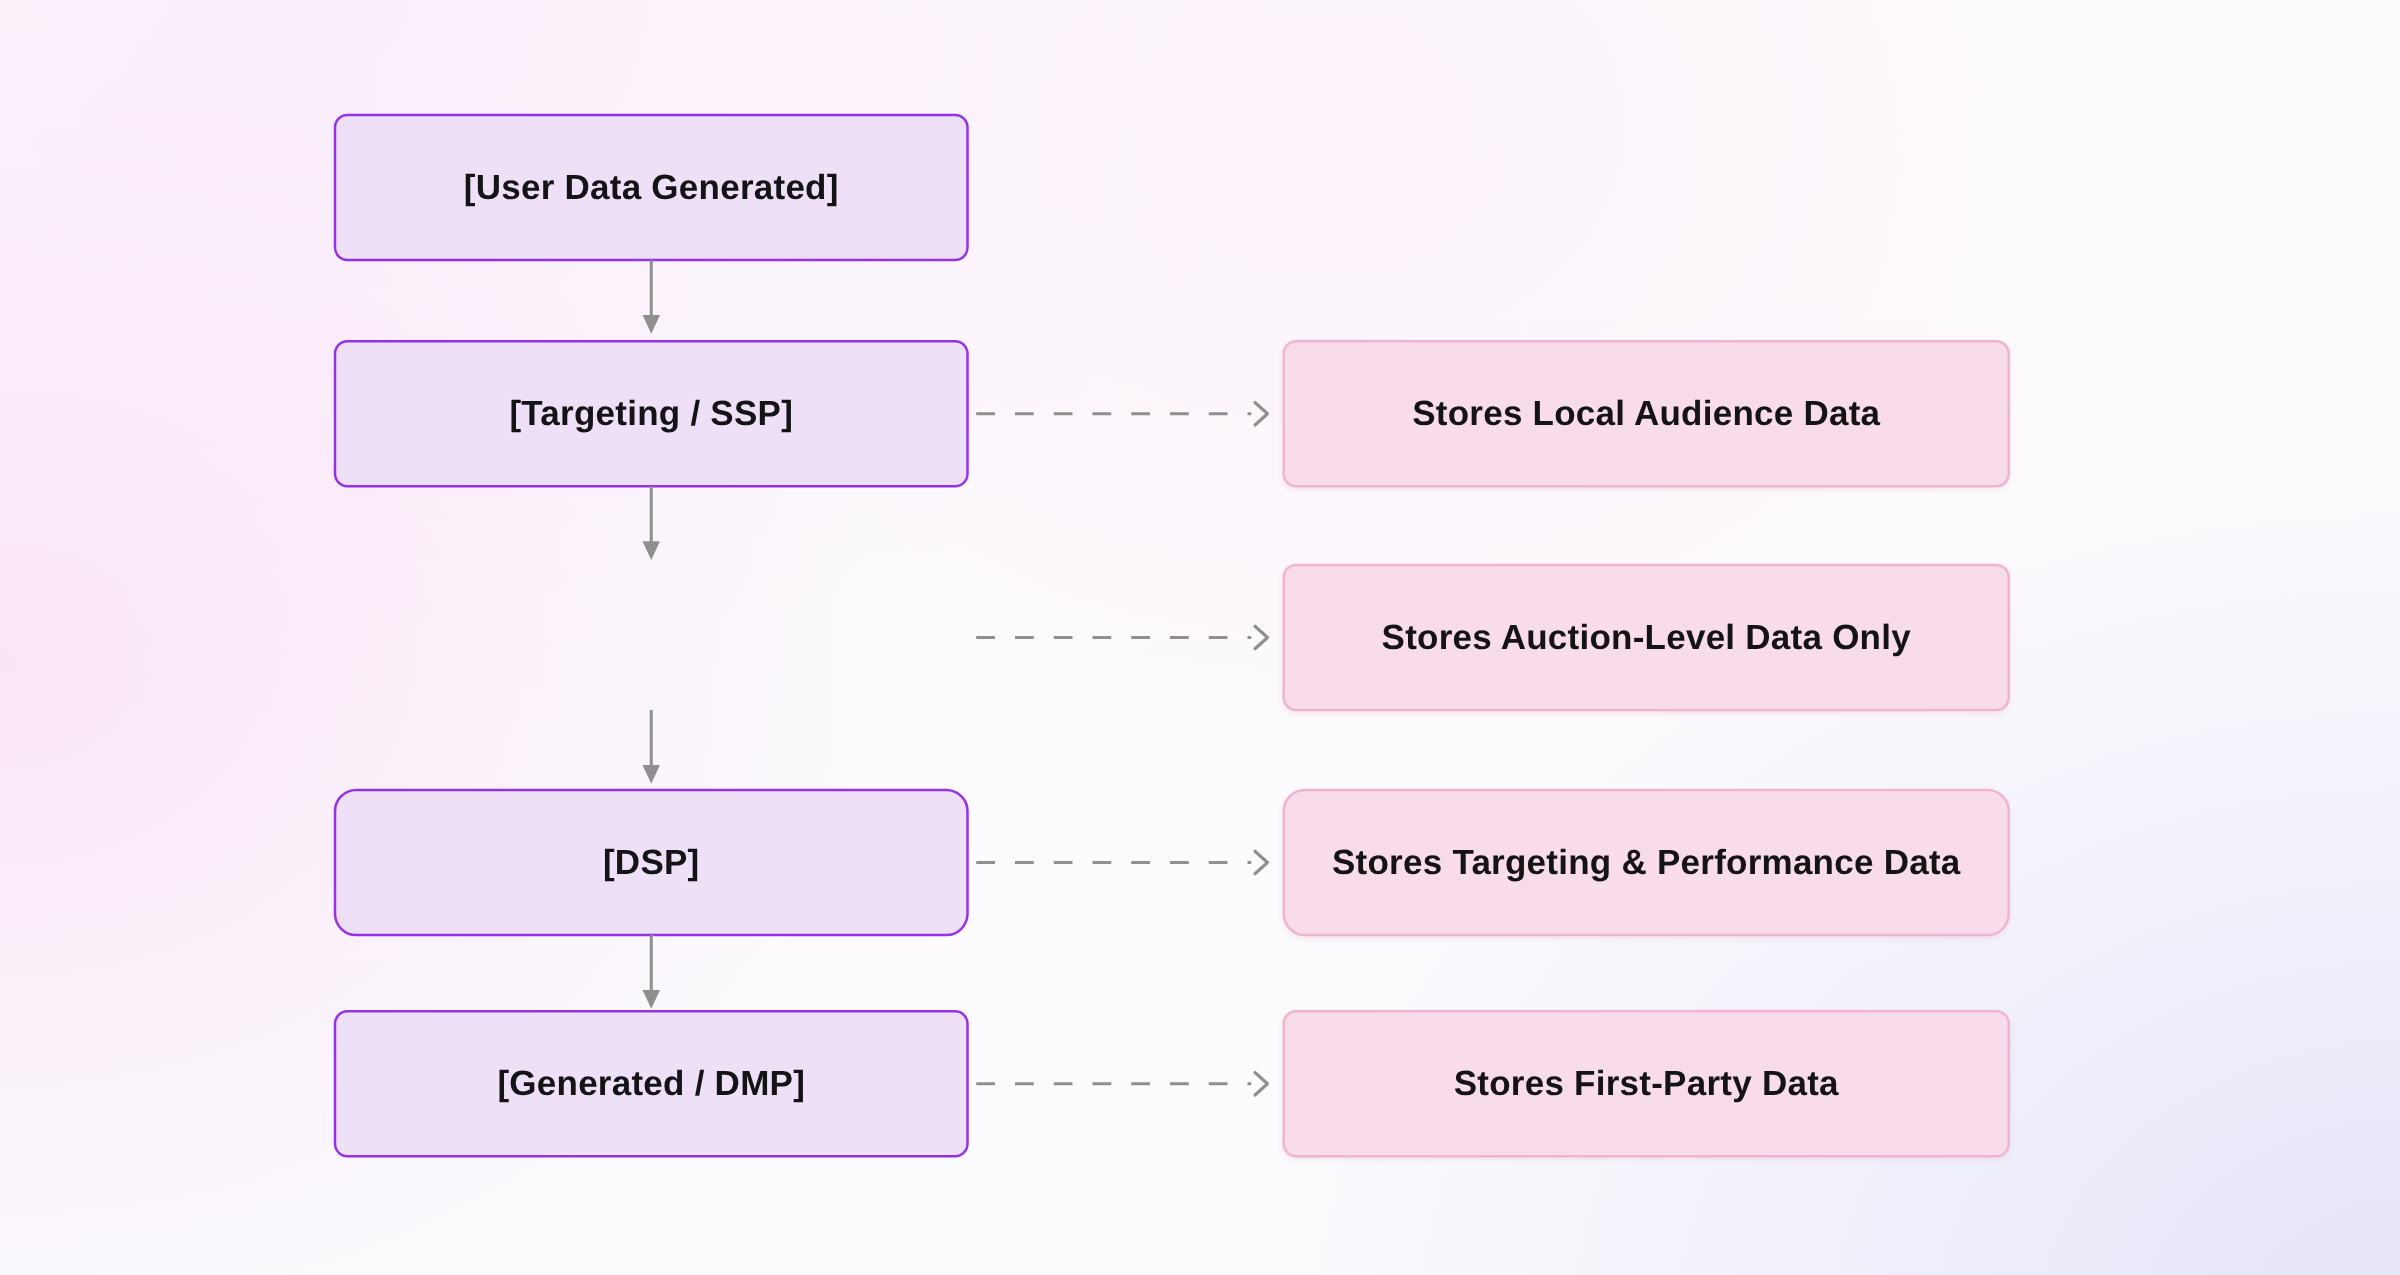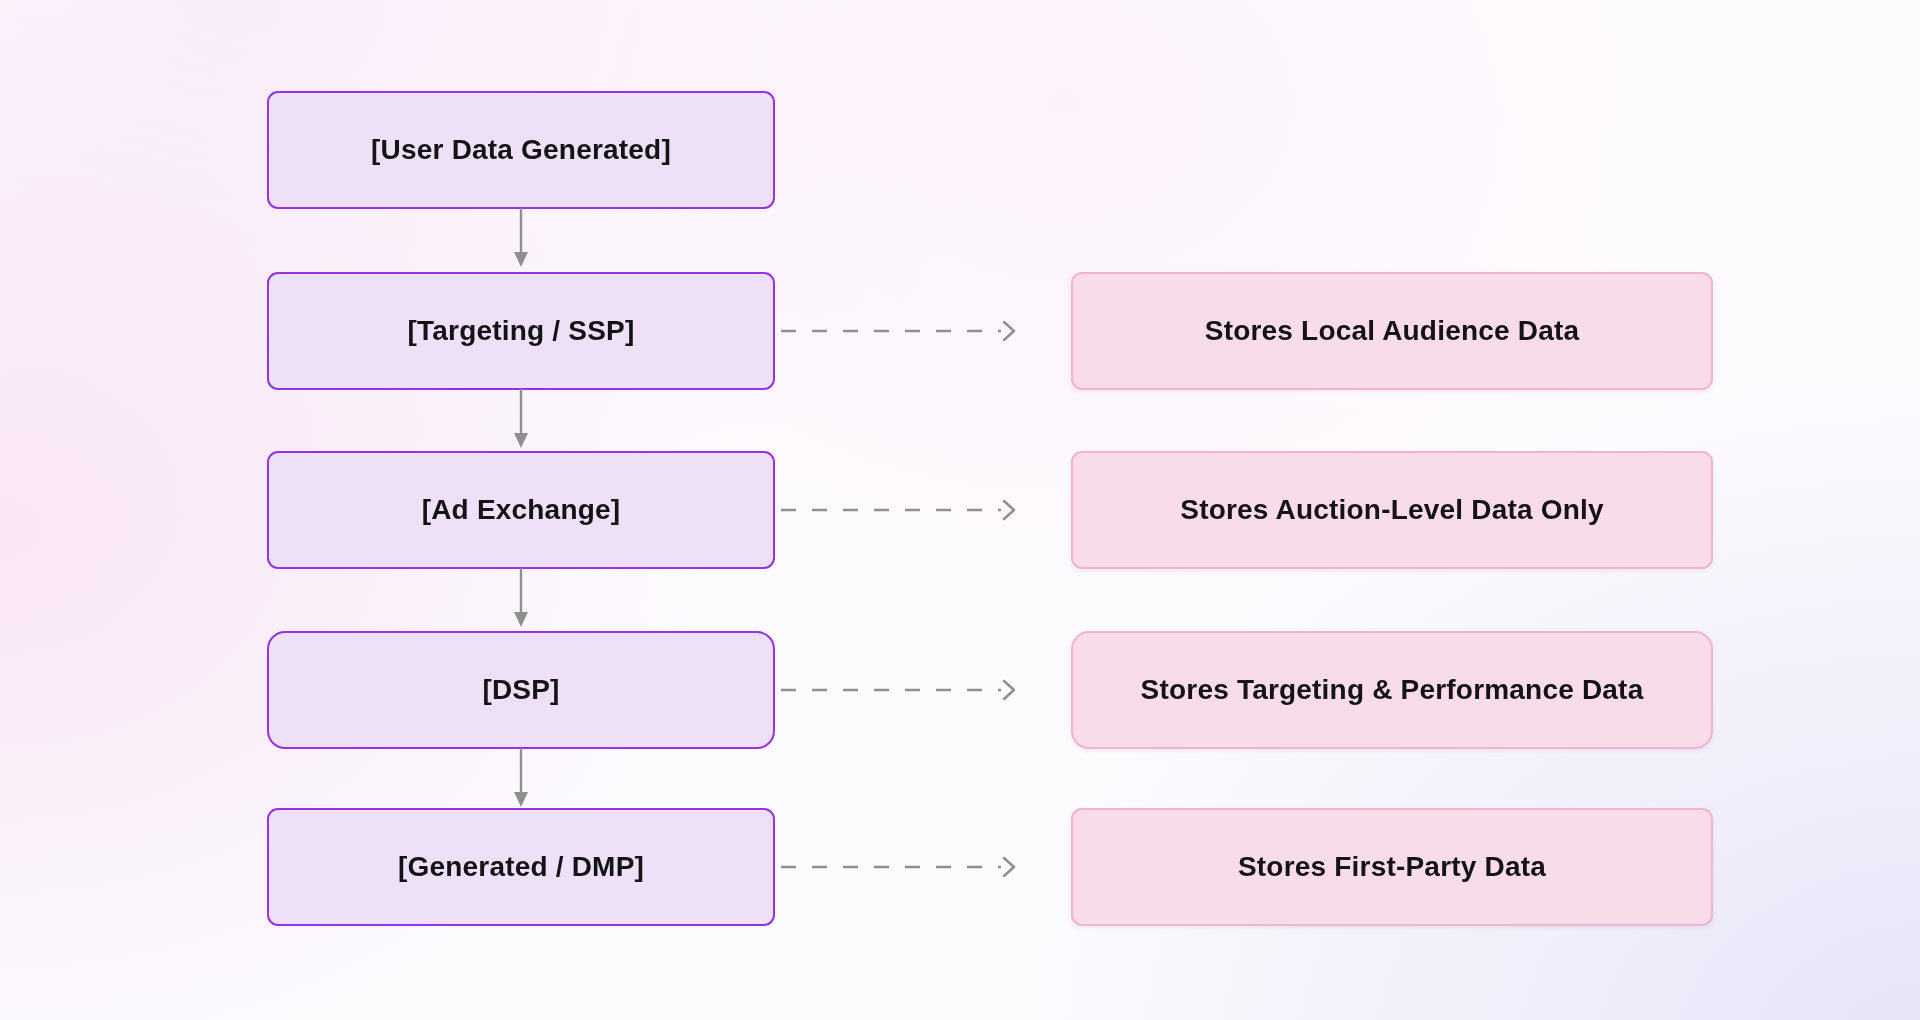--- a/index.html
+++ b/index.html
@@ -37,26 +37,25 @@
   }
   .node.left {
     left: 267px;
     width: 508px;
     height: 118px;
     background: #ede0f7;
     border: 2px solid #9432e4;
   }
   .node.right {
     left: 1026px;
-    width: 642px;
+    width: 582px;
     height: 118px;
     background: #f8dcea;
     border: 2px solid #f0b4d0;
     box-shadow: 0 2px 4px rgba(214,150,180,0.18);
-    margin-left: 45px;
   }
   .row1 { top: 91px; }
   .row2 { top: 272px; }
   .row3 { top: 451px; }
   .row4 { top: 631px; border-radius: 18px; }
   .row5 { top: 808px; }
   .vconn {
     position: absolute;
     left: 510px;
     width: 22px;
@@ -72,23 +71,20 @@
 </head>
 <body>
 
 <div class="canvas">
 
   <div class="node left row1">
     <span>[User Data Generated]</span>
   </div>
   <div class="node left row2">
     <span>[Targeting / SSP]</span>
-  </div>
-  <div class="node left row3">
-    <span>[Ad Exchange]</span>
   </div>
   <div class="node left row4">
     <span>[DSP]</span>
   </div>
   <div class="node left row5">
     <span>[Generated / DMP]</span>
   </div>
 
   <div class="node right row2">
     <span>Stores Local Audience Data</span>

